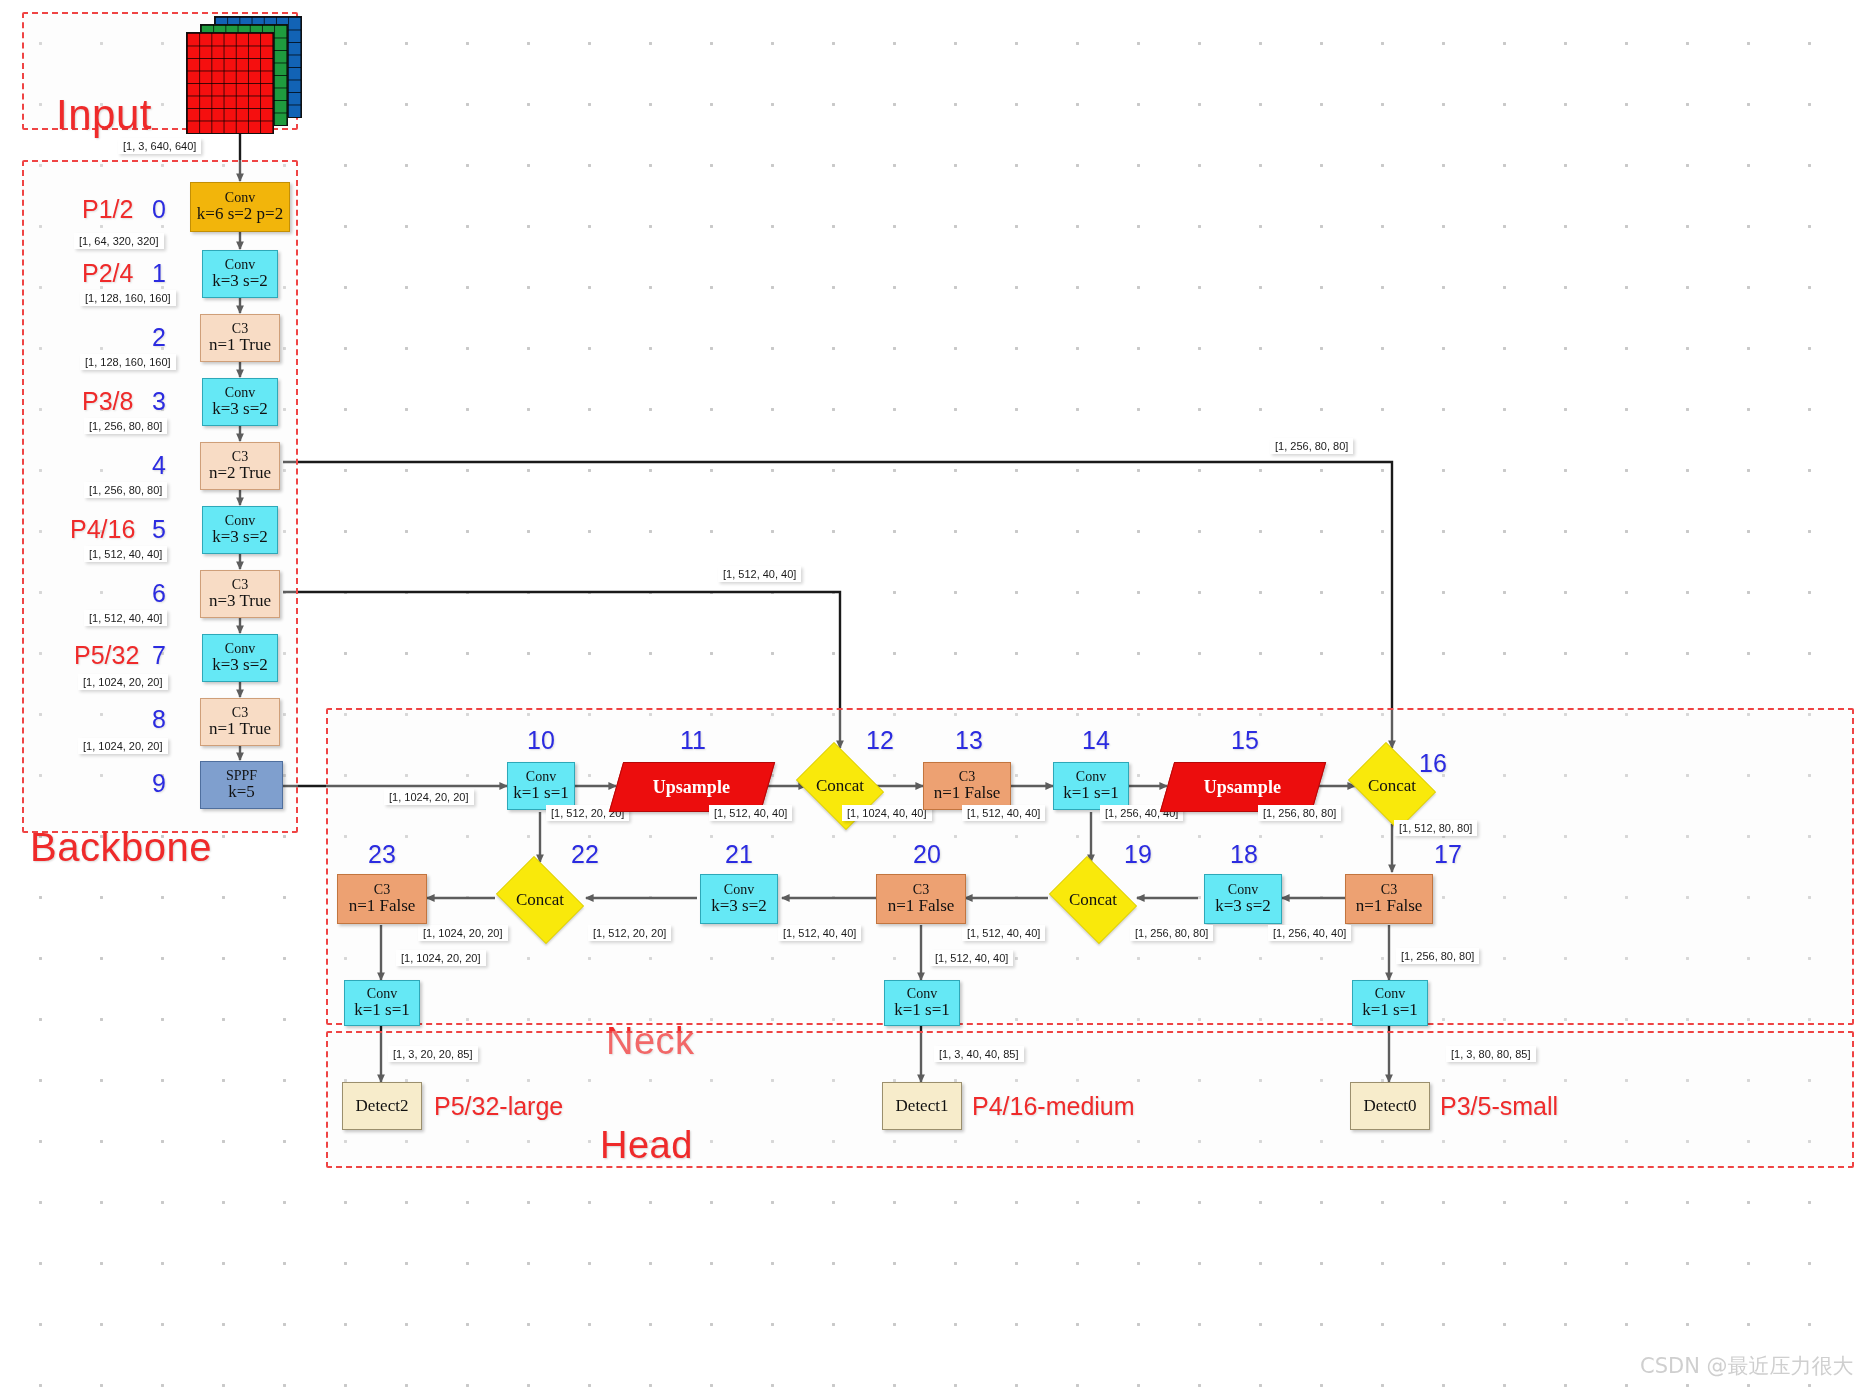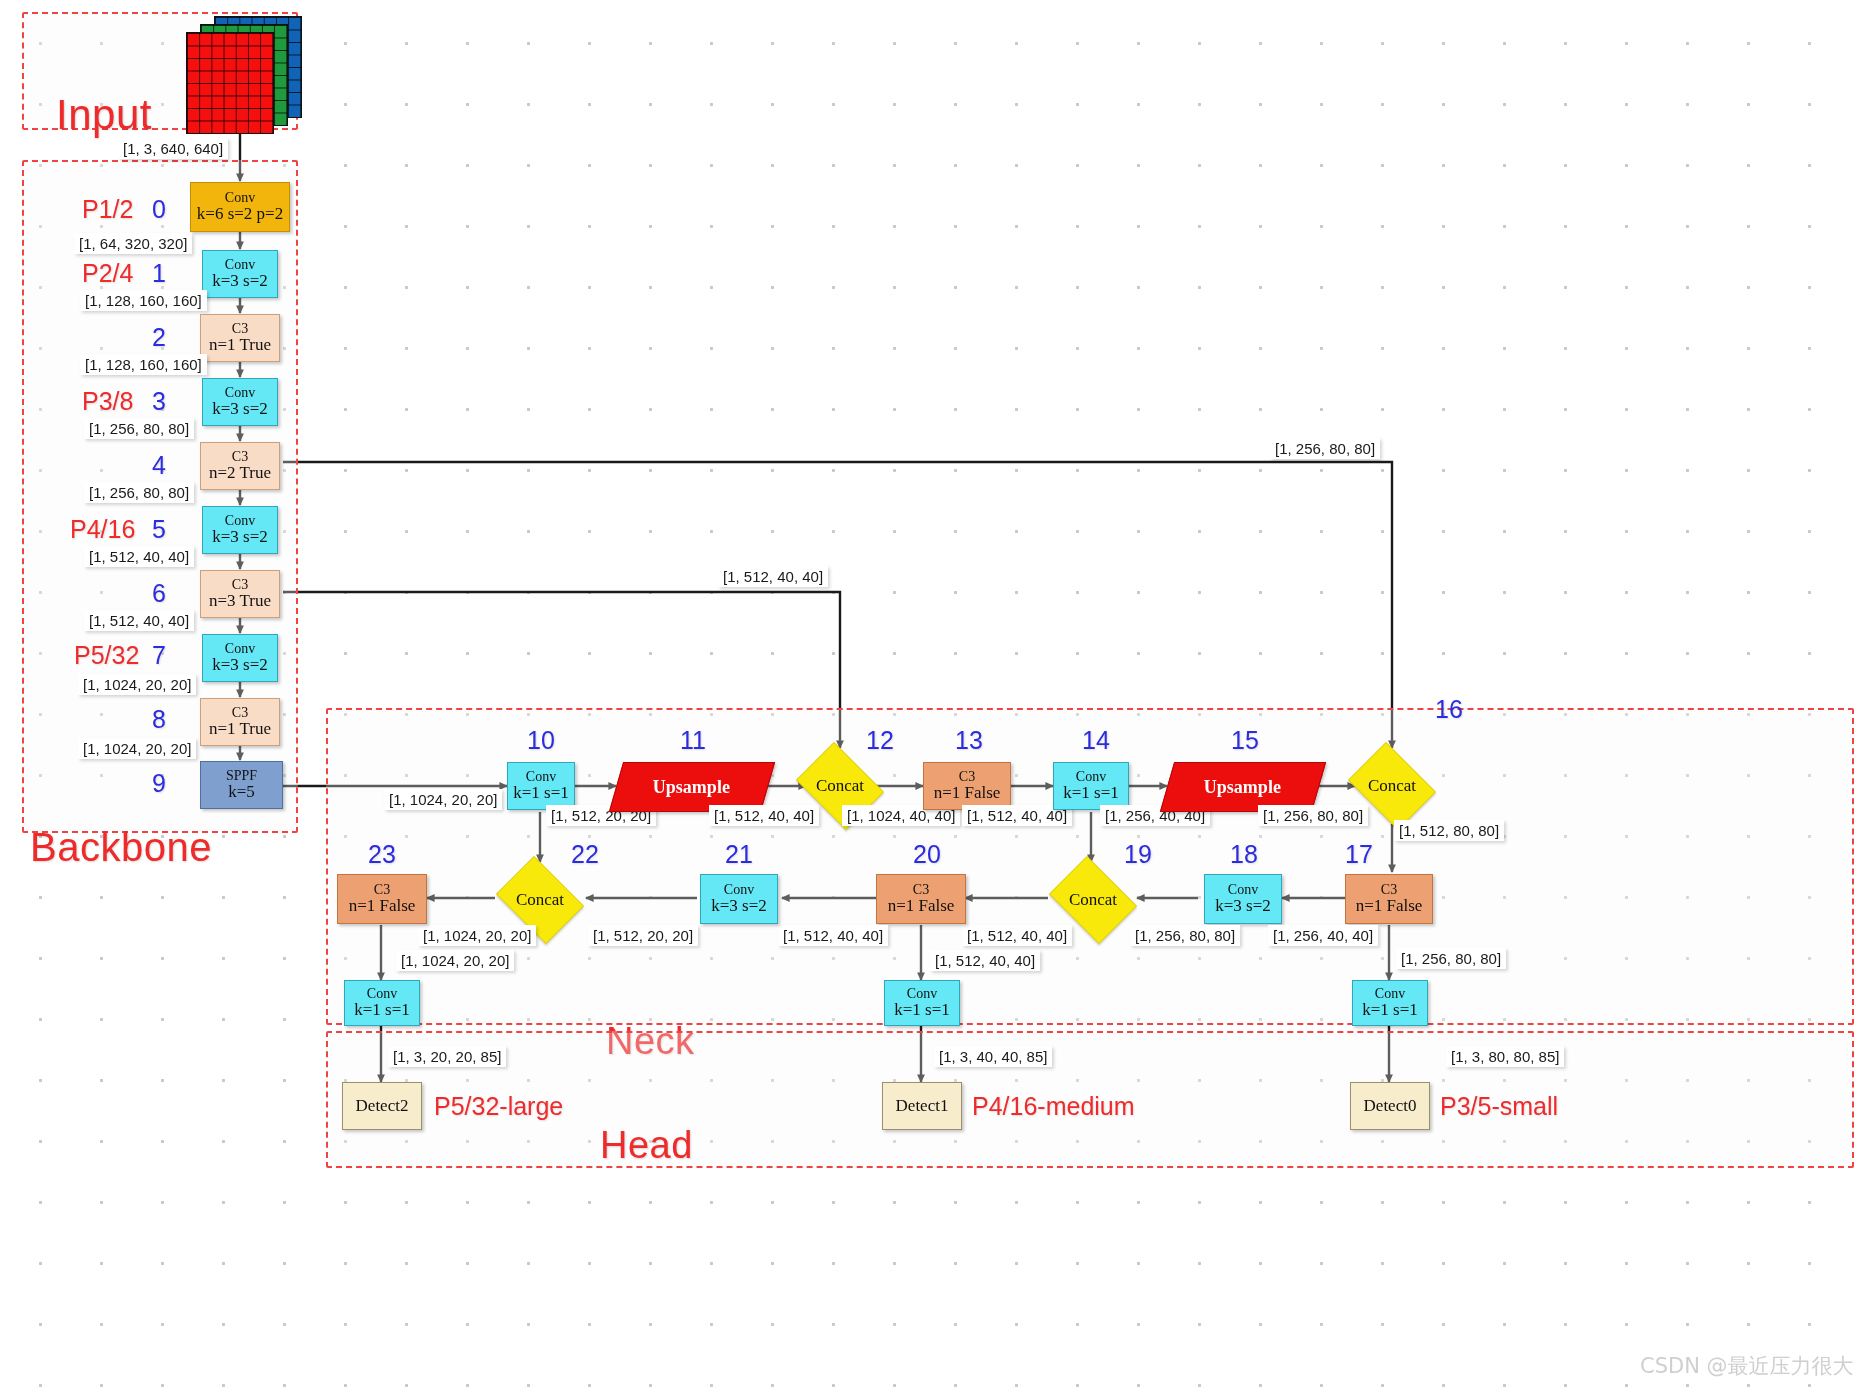--- a/index.html
+++ b/index.html
@@ -88,21 +88,21 @@
     position:relative;z-index:2;
     font-family:"Liberation Serif", serif;
     font-size:17px;color:#111;
   }
 
   
   .tag{
     position:absolute;
     background:#ffffff;
     color:#1a1a1a;
-    font-size:15px;
+    font-size:11px;
     font-family:"Liberation Sans", sans-serif;
     padding:2px 5px;
     white-space:nowrap;
     box-shadow:2px 2px 3px rgba(0,0,0,0.16);
   }
 
   
   .idx{
     position:absolute;
     color:#2b2be0;
@@ -351,28 +351,28 @@
   <div class="l2">k=1 s=1</div>
 </div>
 <div class="tag" style="left:1100px;top:805px;">[1, 256, 40, 40]</div>
 
 <div class="idx" style="left:1231px;top:726px;">15</div>
 <div class="upsample" style="left:1167px;top:762px;width:150px;height:48px;">
   <span>Upsample</span>
 </div>
 <div class="tag" style="left:1258px;top:805px;">[1, 256, 80, 80]</div>
 
-<div class="idx" style="left:1419px;top:695px;margin-left:16px;">16</div>
+<div class="idx" style="left:1419px;top:749px;">16</div>
 <div class="concat" style="left:1342px;top:748px;width:100px;height:76px;">
   <div class="dia"></div>
   <div class="txt">Concat</div>
 </div>
 <div class="tag" style="left:1394px;top:820px;">[1, 512, 80, 80]</div>
 
-<div class="idx" style="left:1345px;top:840px;">17</div>
+<div class="idx" style="left:1434px;top:840px;">17</div>
 <div class="node n-c3o" style="left:1345px;top:874px;width:88px;height:50px;">
   <div class="l1">C3</div>
   <div class="l2">n=1 False</div>
 </div>
 <div class="tag" style="left:1396px;top:948px;">[1, 256, 80, 80]</div>
 
 <div class="idx" style="left:1230px;top:840px;">18</div>
 <div class="node n-conv" style="left:1204px;top:874px;width:78px;height:50px;">
   <div class="l1">Conv</div>
   <div class="l2">k=3 s=2</div>

